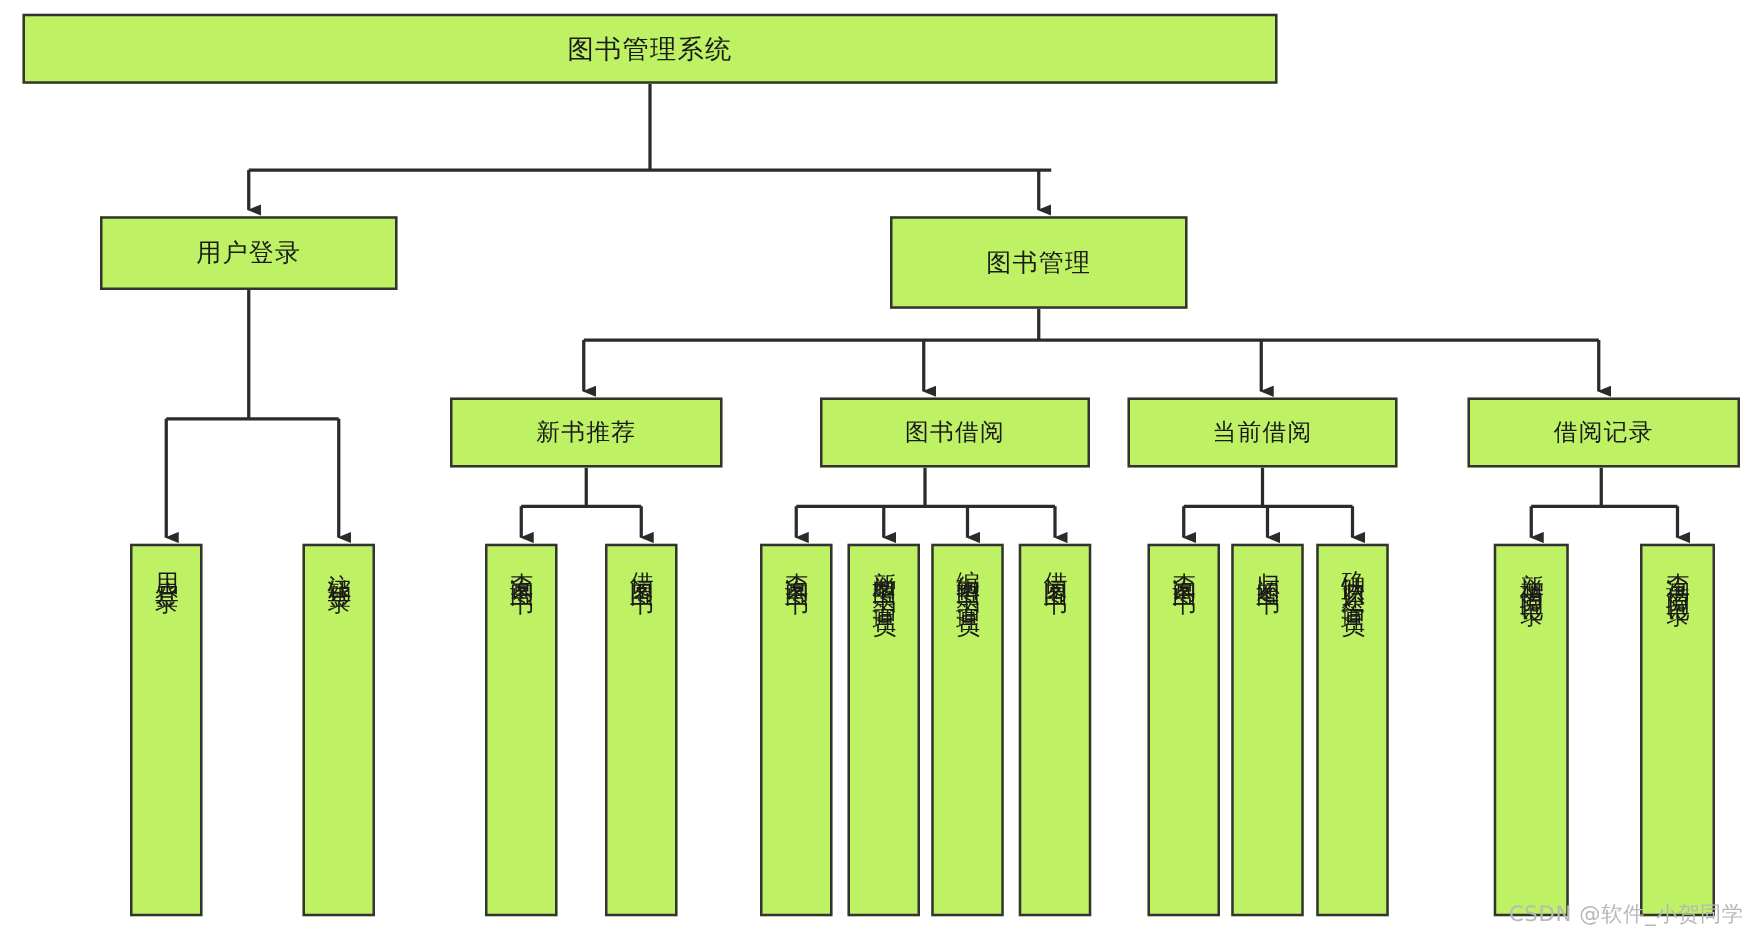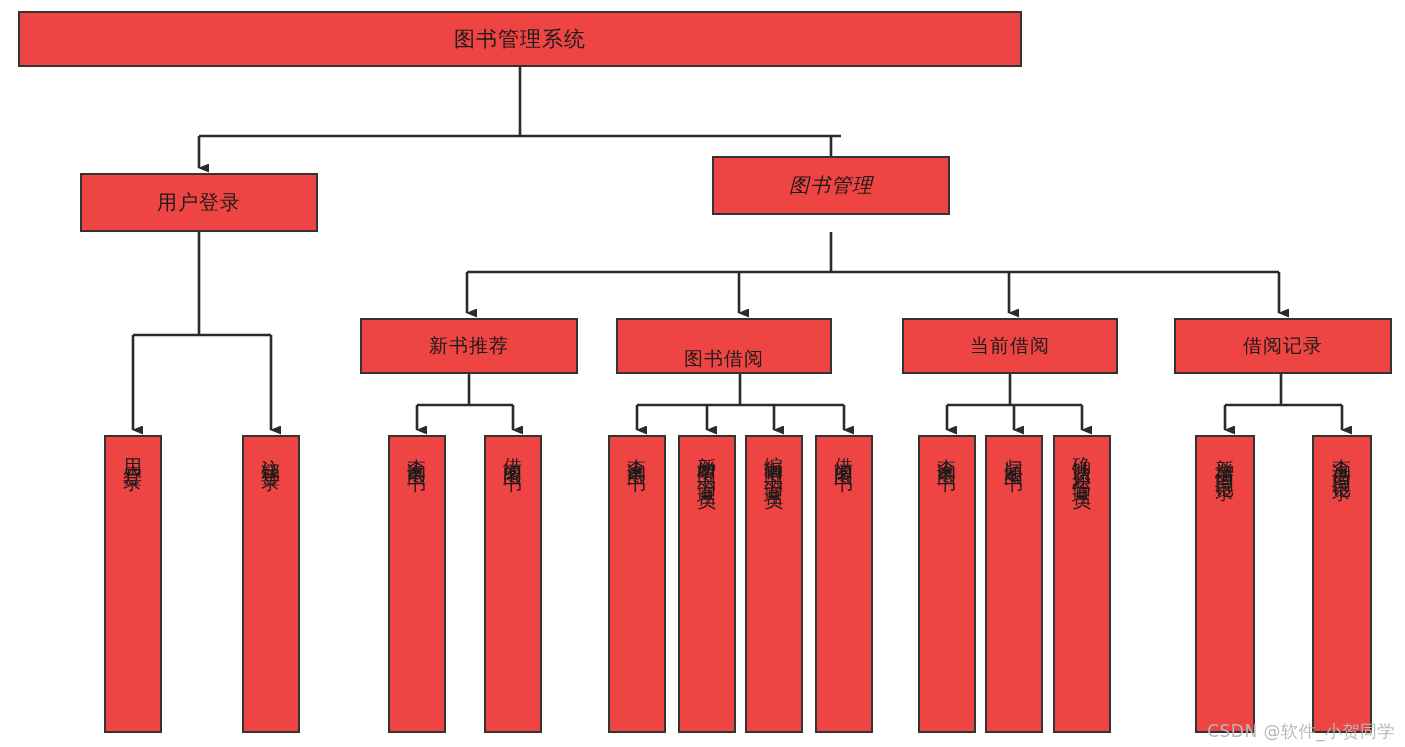--- a/index.html
+++ b/index.html
@@ -22,21 +22,21 @@
     position: absolute;
     left: 0;
     top: 0;
     width: 1405px;
     height: 747px;
     pointer-events: none;
   }
   .node {
     position: absolute;
     box-sizing: border-box;
-    background: #ef4444;
+    background: #bef264;
     border: 2px solid #333333;
     display: flex;
     align-items: center;
     justify-content: center;
     color: #1a1a1a;
     z-index: 2;
   }
   .node.root {
     font-size: 21px;
     letter-spacing: 1px;
@@ -132,28 +132,28 @@
     </g>
   </svg>
 
   <div class="node root" style="left:18px; top:11px; width:1004px; height:56px;">
     <span>图书管理系统</span>
   </div>
 
   <div class="node level1" style="left:80px; top:173px; width:238px; height:59px;">
     <span>用户登录</span>
   </div>
-  <div class="node level1" style="left:712px; top:156px; width:238px; height:59px;font-style:italic;">
+  <div class="node level1" style="left:712px; top:173px; width:238px; height:74px;">
     <span>图书管理</span>
   </div>
 
   <div class="node level2" style="left:360px; top:318px; width:218px; height:56px;align-items:center;">
     <span>新书推荐</span>
   </div>
-  <div class="node level2" style="left:616px; top:318px; width:216px; height:56px;align-items:flex-end;">
+  <div class="node level2" style="left:656px; top:318px; width:216px; height:56px;">
     <span>图书借阅</span>
   </div>
   <div class="node level2" style="left:902px; top:318px; width:216px; height:56px;">
     <span>当前借阅</span>
   </div>
   <div class="node level2" style="left:1174px; top:318px; width:218px; height:56px;">
     <span>借阅记录</span>
   </div>
 
   <div class="node leaf" style="left:104px; top:435px; width:58px; height:298px;">

